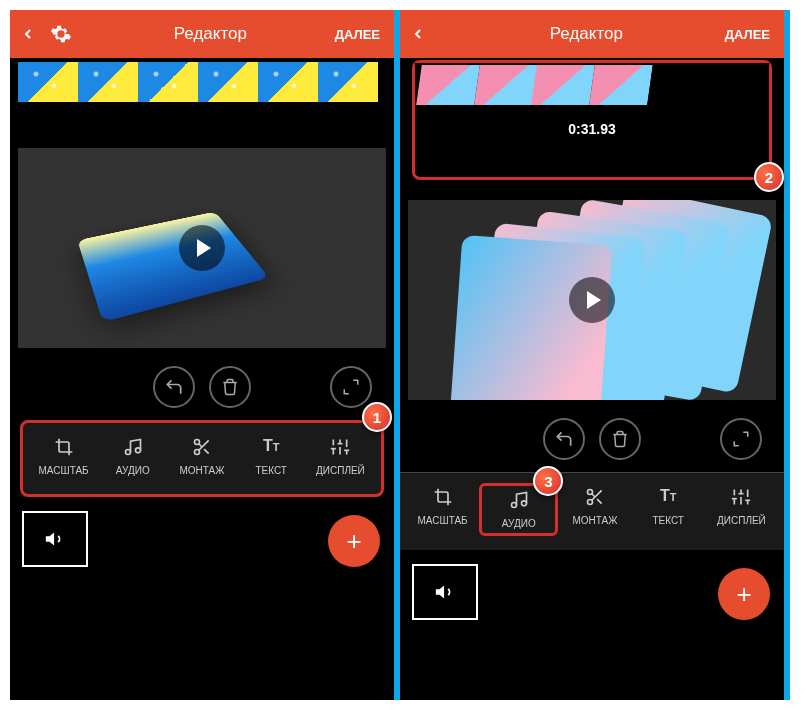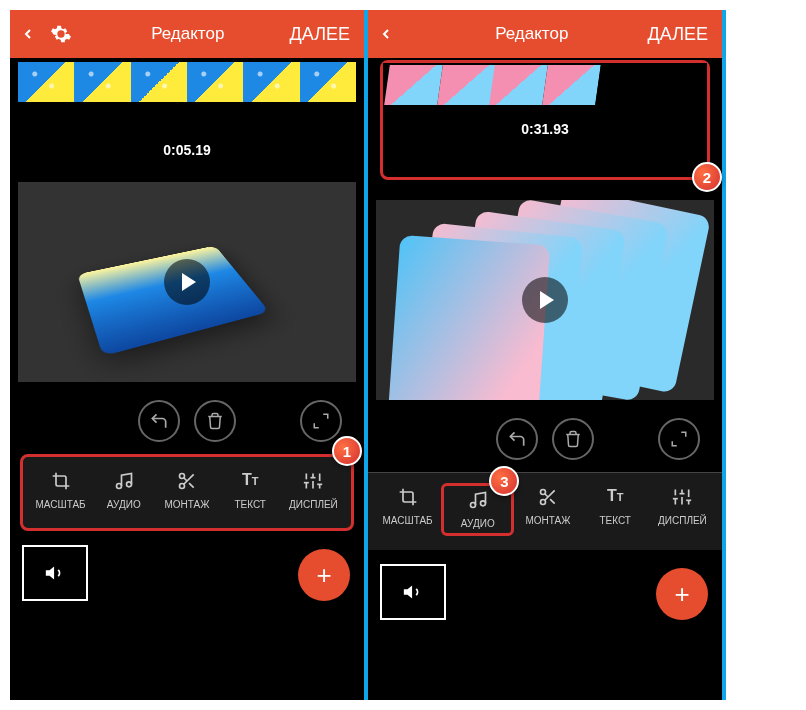--- a/index.html
+++ b/index.html
@@ -1,22 +1,22 @@
 <!DOCTYPE html>
 <html><head>
 <meta charset="utf-8">
 <style>
 * { margin: 0; padding: 0; box-sizing: border-box; }
 body { background: #fff; font-family: Arial, sans-serif; display: flex; padding: 10px; gap: 0; }
-.phone { width: 358px; background: #000; position: relative; height: 690px; border-right: 4px solid #0ea5e9; }
+.phone { width: 390px; background: #000; position: relative; height: 690px; border-right: 6px solid #0ea5e9; }
 .header { background: #e54d2e; height: 48px; display: flex; align-items: center; padding: 0 10px; color: #fff; }
 .header-back { width: 30px; }
 .header-gear { width: 36px; }
 .header-title { flex: 1; text-align: center; font-size: 17px; font-weight: 500; }
-.header-next { font-size: 18px; font-weight: 400; margin-right: 4px; }
+.header-next { font-size: 13px; font-weight: 700; margin-right: 4px; }
 .timeline-strip { display: flex; padding: 4px 8px; gap: 0; background: #000; }
 .thumb { width: 60px; height: 40px; background: linear-gradient(135deg, #1e88e5 0%, #1e88e5 50%, #ffeb3b 50%, #ffeb3b 100%); position: relative; }
 .thumb::after { content:''; position:absolute; inset:0; background: radial-gradient(circle at 30% 30%, rgba(255,255,255,0.6) 2px, transparent 3px), radial-gradient(circle at 60% 60%, rgba(255,255,255,0.6) 2px, transparent 3px); }
 .thumb2 { width: 62px; height: 40px; background: linear-gradient(135deg, #f48fb1 0%, #f48fb1 50%, #81d4fa 50%); transform: skewX(-8deg); }
 .thumb2.black { background: #000; }
 .timeline-marker { text-align: center; color: #ddd; font-size: 11px; padding: 2px; }
 .timeline-marker .dot { display: inline-block; width: 14px; height: 14px; background: #000; border-radius: 50%; margin-top: 2px; }
 .timecode { text-align: center; color: #fff; font-size: 14px; font-weight: 600; padding: 14px 0 4px; }
 .preview { background: #333; margin: 20px 8px 10px; height: 200px; position: relative; display: flex; align-items: center; justify-content: center; overflow: hidden; }
 .preview-img1 { position: absolute; width: 160px; height: 120px; background: linear-gradient(180deg, #fff59d 0%, #1e88e5 40%, #0d47a1 100%); transform: perspective(400px) rotateX(50deg) rotateZ(-20deg); left: 70px; top: 50px; border-radius: 10px; box-shadow: 0 10px 30px rgba(0,0,0,0.5); }
@@ -60,21 +60,20 @@
 
   <div class="timeline-strip">
     <div class="thumb"></div>
     <div class="thumb"></div>
     <div class="thumb"></div>
     <div class="thumb"></div>
     <div class="thumb"></div>
     <div class="thumb"></div>
   </div>
   <div class="timeline-marker"><span class="dot"></span></div>
-  <div class="timecode">0:05.19</div>
 
   <div class="preview">
     <div class="preview-img1"></div>
     <div class="play-btn">
         <div class="play-triangle"></div>
       </div>
   </div>
 
   <div class="action-row">
     <div class="circle-btn">

